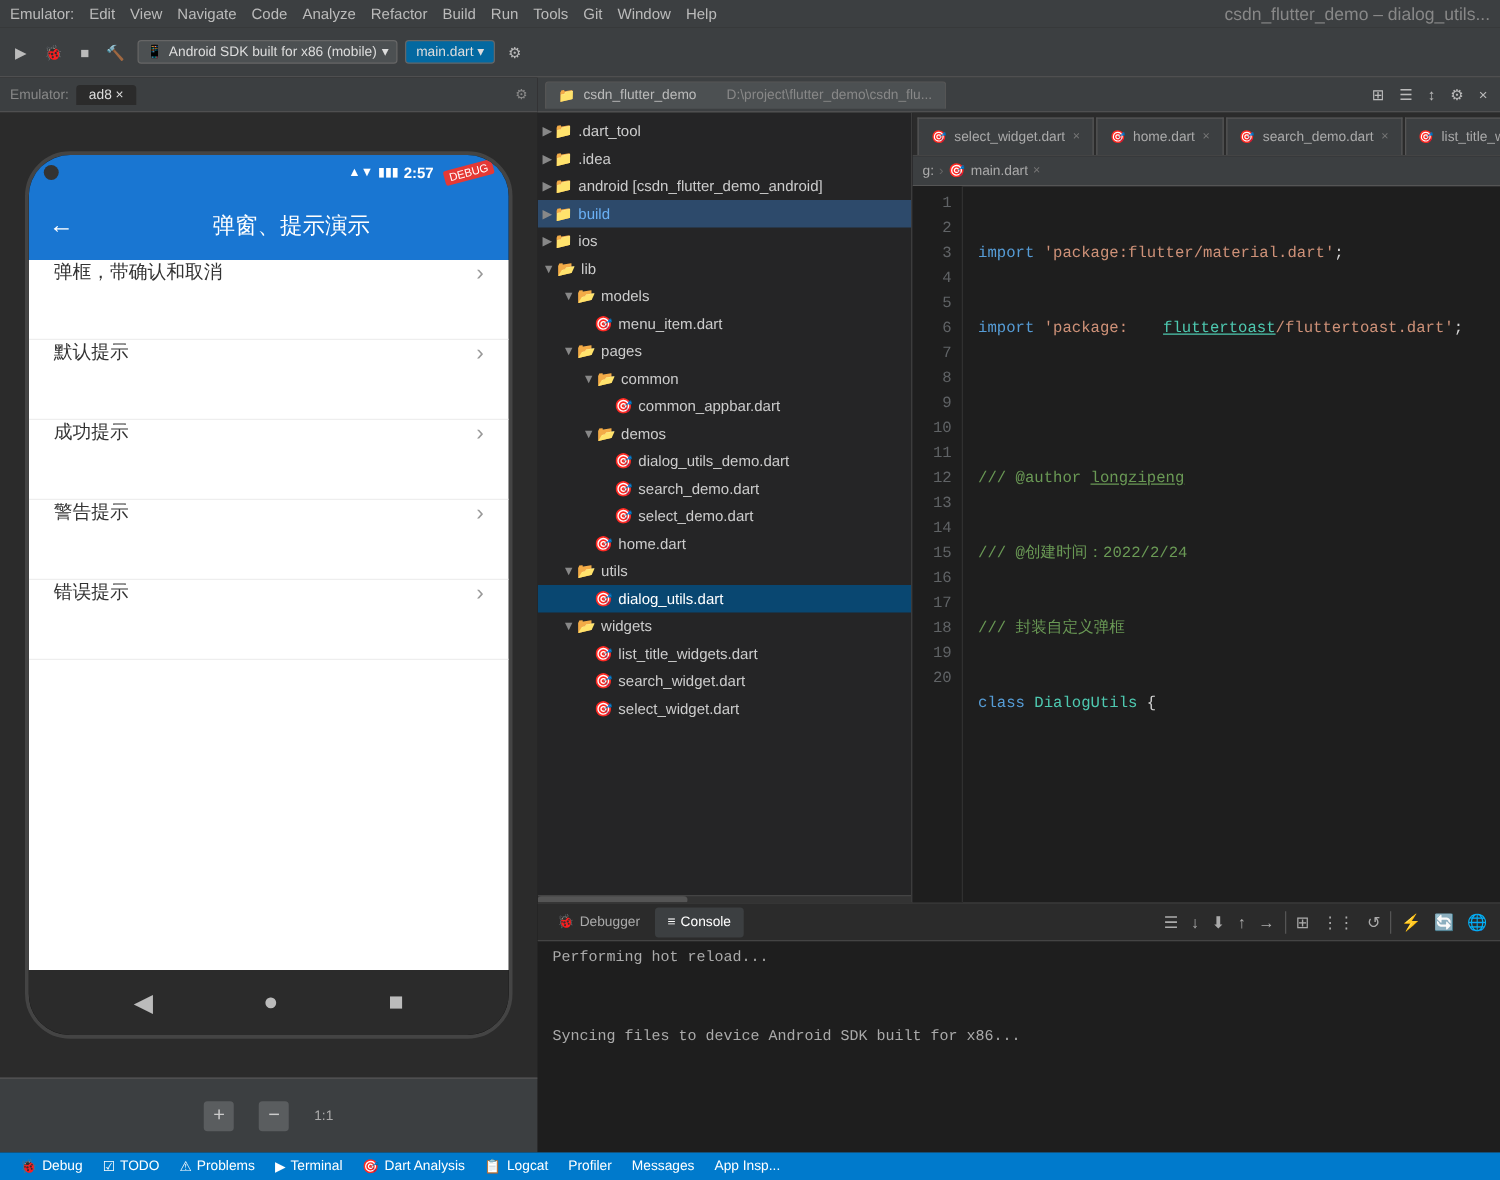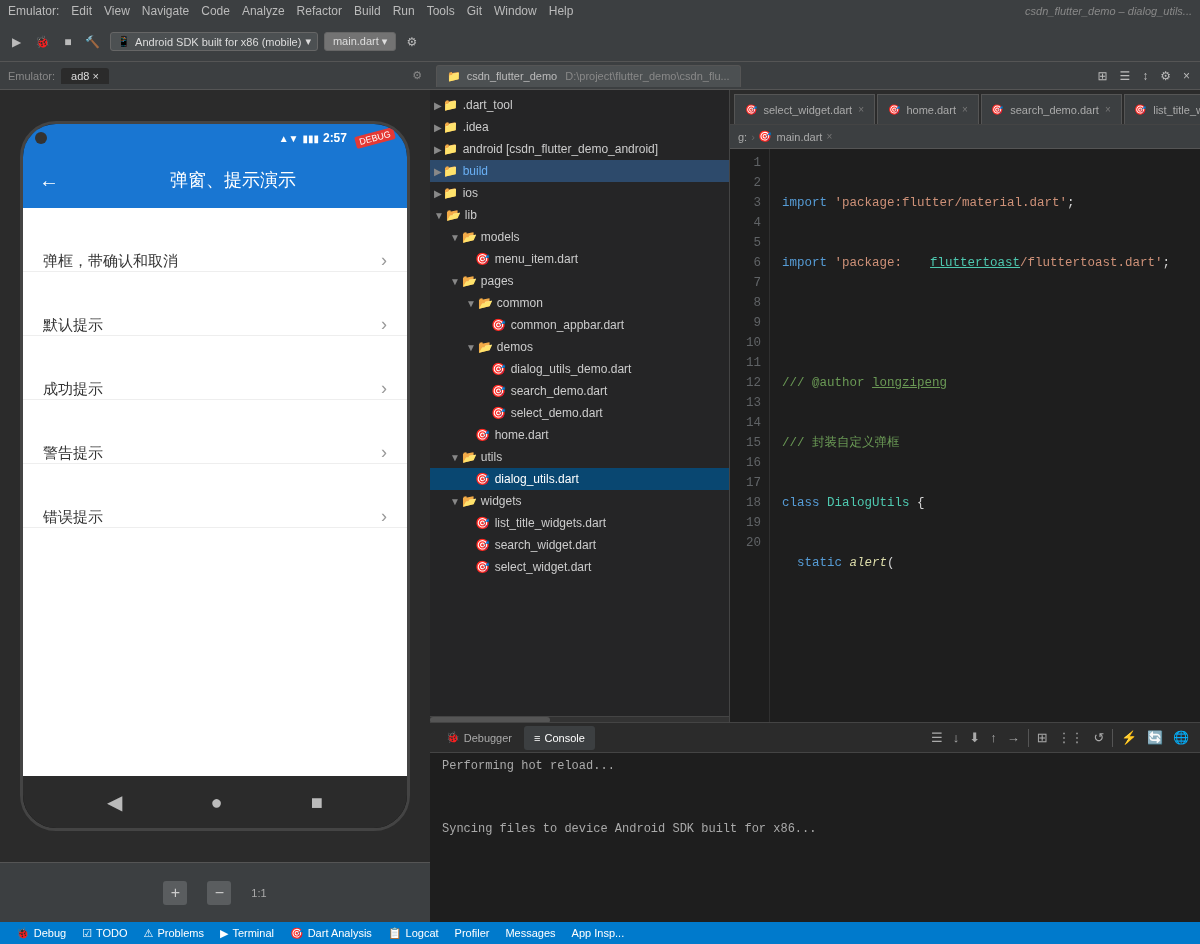--- a/index.html
+++ b/index.html
@@ -53,21 +53,21 @@
       color: #ddd;
       font-size: 11px;
       padding: 2px 6px;
       border-radius: 3px;
       display: flex;
       align-items: center;
       gap: 4px;
       cursor: pointer;
     }
     .run-config {
-      background: #737373;
+      background: #0369a1;
       border: 1px solid #666;
       color: #ddd;
       font-size: 11px;
       padding: 2px 8px;
       border-radius: 3px;
       cursor: pointer;
     }
 
     
     .main-area {
@@ -169,21 +169,21 @@
       text-align: center;
     }
     .phone-body {
       flex: 1;
       background: white;
       overflow: hidden;
     }
     .phone-list-item {
       height: 64px;
       display: flex;
-      align-items: flex-end;
+      align-items: flex-start;
       justify-content: space-between;
       padding: 0 20px;
       border-bottom: 1px solid #eee;
       cursor: pointer;
     }
     .phone-list-label {
       font-size: 15px;
       color: #333;
     }
     .phone-list-arrow {
@@ -503,21 +503,21 @@
   <span>Navigate</span>
   <span>Code</span>
   <span>Analyze</span>
   <span>Refactor</span>
   <span>Build</span>
   <span>Run</span>
   <span>Tools</span>
   <span>Git</span>
   <span>Window</span>
   <span>Help</span>
-  <span style="margin-left:auto; color:#888; font-size:11px;font-style:italic;">csdn_flutter_demo – dialog_utils...</span>
+  <span style="margin-left:auto; color:#888; font-size:14px;">csdn_flutter_demo – dialog_utils...</span>
 </div>
 
 <div class="toolbar">
   <button class="toolbar-btn">▶</button>
   <button class="toolbar-btn">🐞</button>
   <button class="toolbar-btn">■</button>
   <button class="toolbar-btn">🔨</button>
   <div class="device-selector">
     <span>📱</span>
     <span>Android SDK built for x86 (mobile)</span>
@@ -597,21 +597,21 @@
       <span class="zoom-label">1:1</span>
     </div>
   </div>
 
   <div class="ide-panel">
 
     <div class="ide-tabs-top">
       <div class="ide-tab">
         <span>📁</span>
         <span>csdn_flutter_demo</span>
-        <span style="color:#888; margin-left:2px;">D:\project\flutter_demo\csdn_flu...</span>
+        <span style="color:#888; margin-left:18px;">D:\project\flutter_demo\csdn_flu...</span>
       </div>
       <div style="display:flex; align-items:center; margin-left:auto; gap:4px;">
         <button class="toolbar-btn">⊞</button>
         <button class="toolbar-btn">☰</button>
         <button class="toolbar-btn">↕</button>
         <button class="toolbar-btn">⚙</button>
         <button class="toolbar-btn">×</button>
       </div>
     </div>
 
@@ -834,23 +834,23 @@
             <div class="line-number">17</div>
             <div class="line-number">18</div>
             <div class="line-number">19</div>
             <div class="line-number">20</div>
           </div>
           <div class="code-lines">
             <div class="code-line"><span class="kw">import</span> <span class="str">'package:flutter/material.dart'</span>;</div>
             <div class="code-line"><span class="kw">import</span> <span class="str">'package:<span class="link">fluttertoast</span>/fluttertoast.dart'</span>;</div>
             <div class="code-line"></div>
             <div class="code-line"><span class="cm">/// @author <span style="text-decoration:underline; color:#6a9955;">longzipeng</span></span></div>
+            <div class="code-line"><span class="cm">/// @创建时间：2022/2/24</span></div>
             <div class="code-line"><span class="cm">/// 封装自定义弹框</span></div>
             <div class="code-line"><span class="kw">class</span> <span class="tp">DialogUtils</span> {</div>
-            <div class="code-line">  <span class="kw">static</span> <span style="font-style:italic; color:#dcdcaa;">alert</span>(</div>
             
             
             
             
             
             
             
             
             
             

